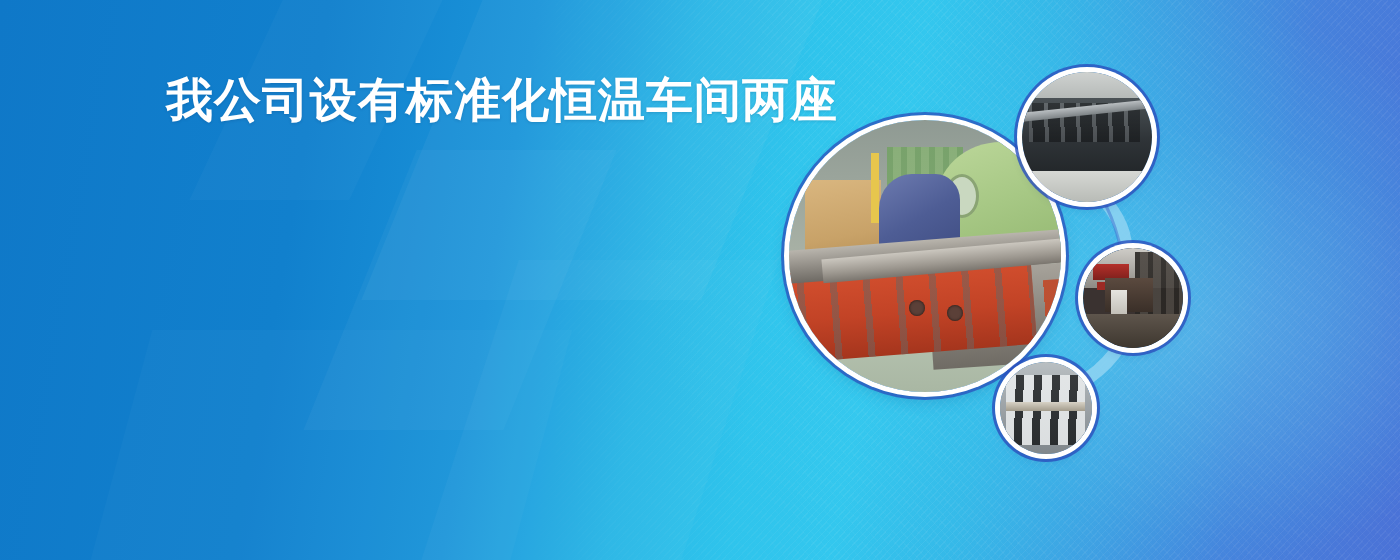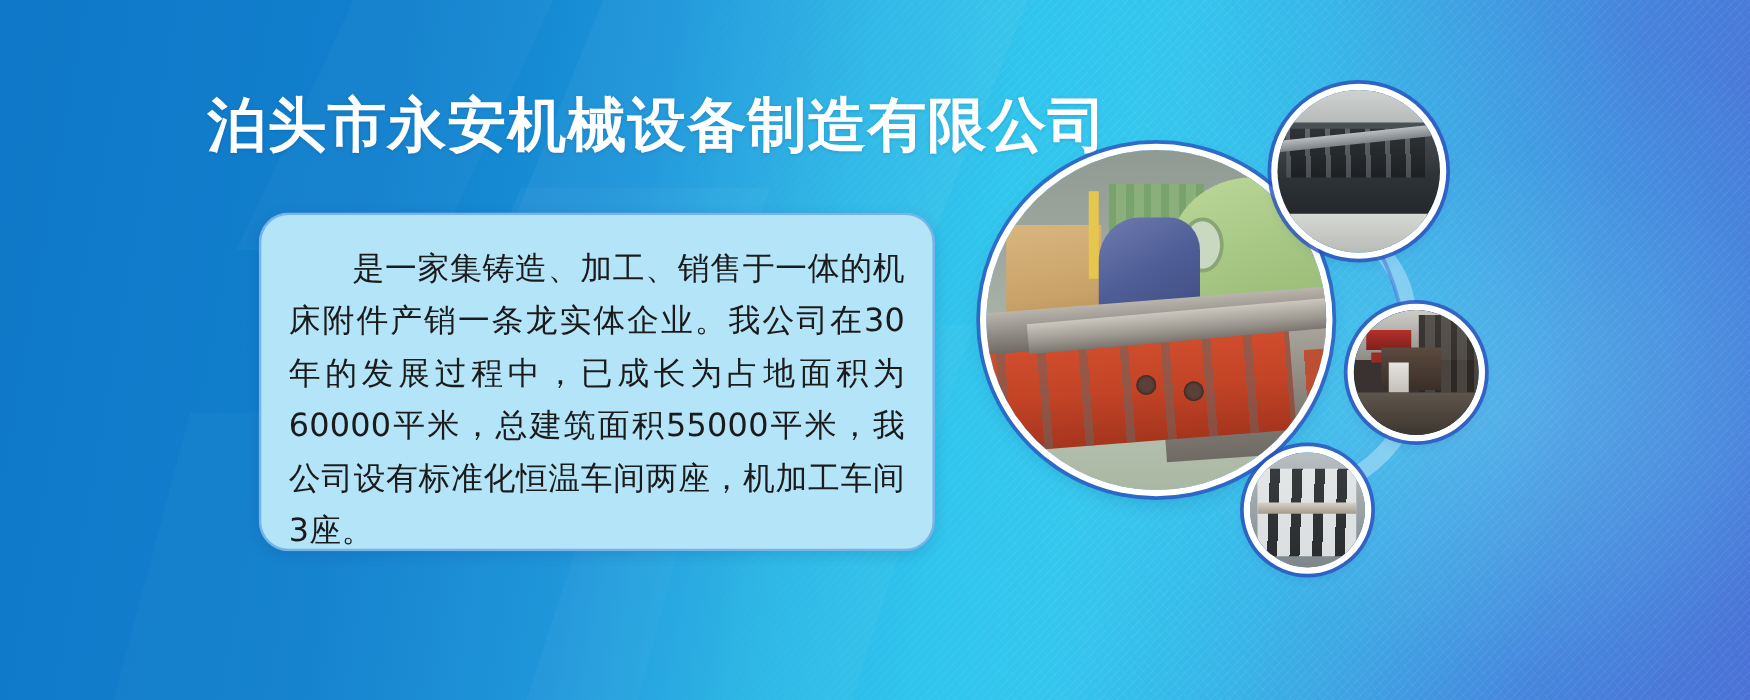--- a/index.html
+++ b/index.html
@@ -316,25 +316,22 @@
   <div class="bg-hatch"></div>
   <div class="bg-hatch2"></div>
   <div class="glow-right"></div>
 
   <svg class="ribbons" width="1400" height="560" viewBox="0 0 1400 560">
     <path d="M1093,188 C1120,214 1128,236 1125,256" stroke="#8fd4f2" stroke-width="13" fill="none" stroke-linecap="round" opacity="0.85"></path>
     <path d="M1120,345 C1104,372 1076,388 1050,396" stroke="#8fd4f2" stroke-width="13" fill="none" stroke-linecap="round" opacity="0.85"></path>
     <path d="M1063,150 C1110,190 1136,258 1120,330" stroke="#3f6fd0" stroke-width="3" fill="none" opacity="0.5"></path>
   </svg>
 
-  <div class="title nosel">泊头市永安机械设备制造有限公司</div>
-
-  <div class="desc-card">
-    <div class="desc-text nosel">是一家集铸造、加工、销售于一体的机床附件产销一条龙实体企业。我公司在30年的发展过程中，已成长为占地面积为60000平米，总建筑面积55000平米，我公司设有标准化恒温车间两座，机加工车间3座。</div>
-  </div>
+  <div class="title nosel">我公司设有标准化恒温车间两座</div>
+
 
   <div class="photo-circle circle-main">
     <div class="photo-inner">
       <div class="scene-main">
         <div class="sm-wall"></div>
         <div class="sm-greenbeam"></div>
         <div class="sm-green"></div>
         <div class="sm-green-port"></div>
         <div class="sm-wood"></div>
         <div class="sm-yellow"></div>

